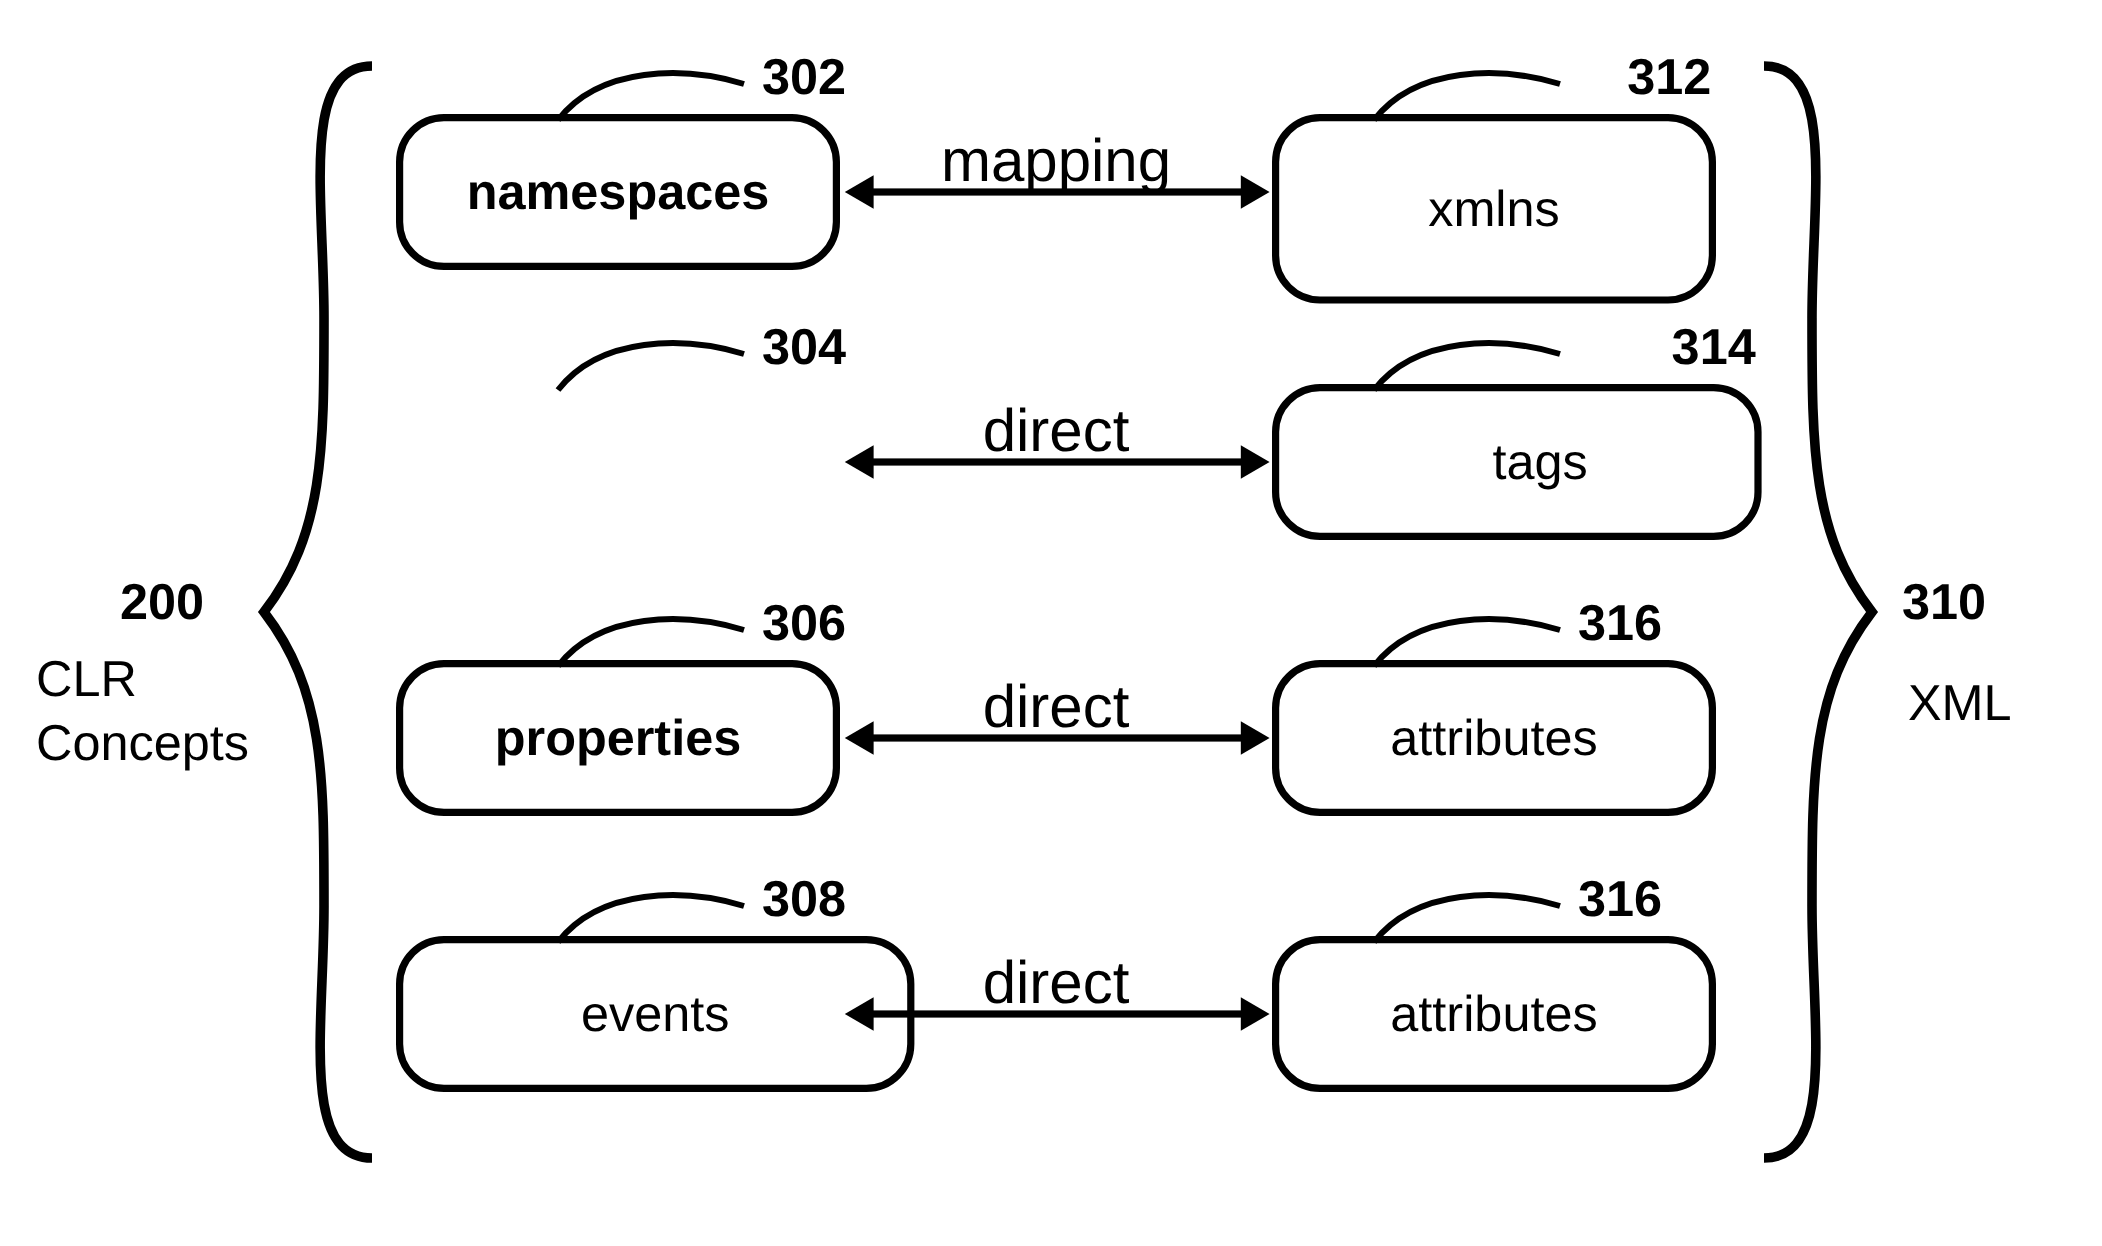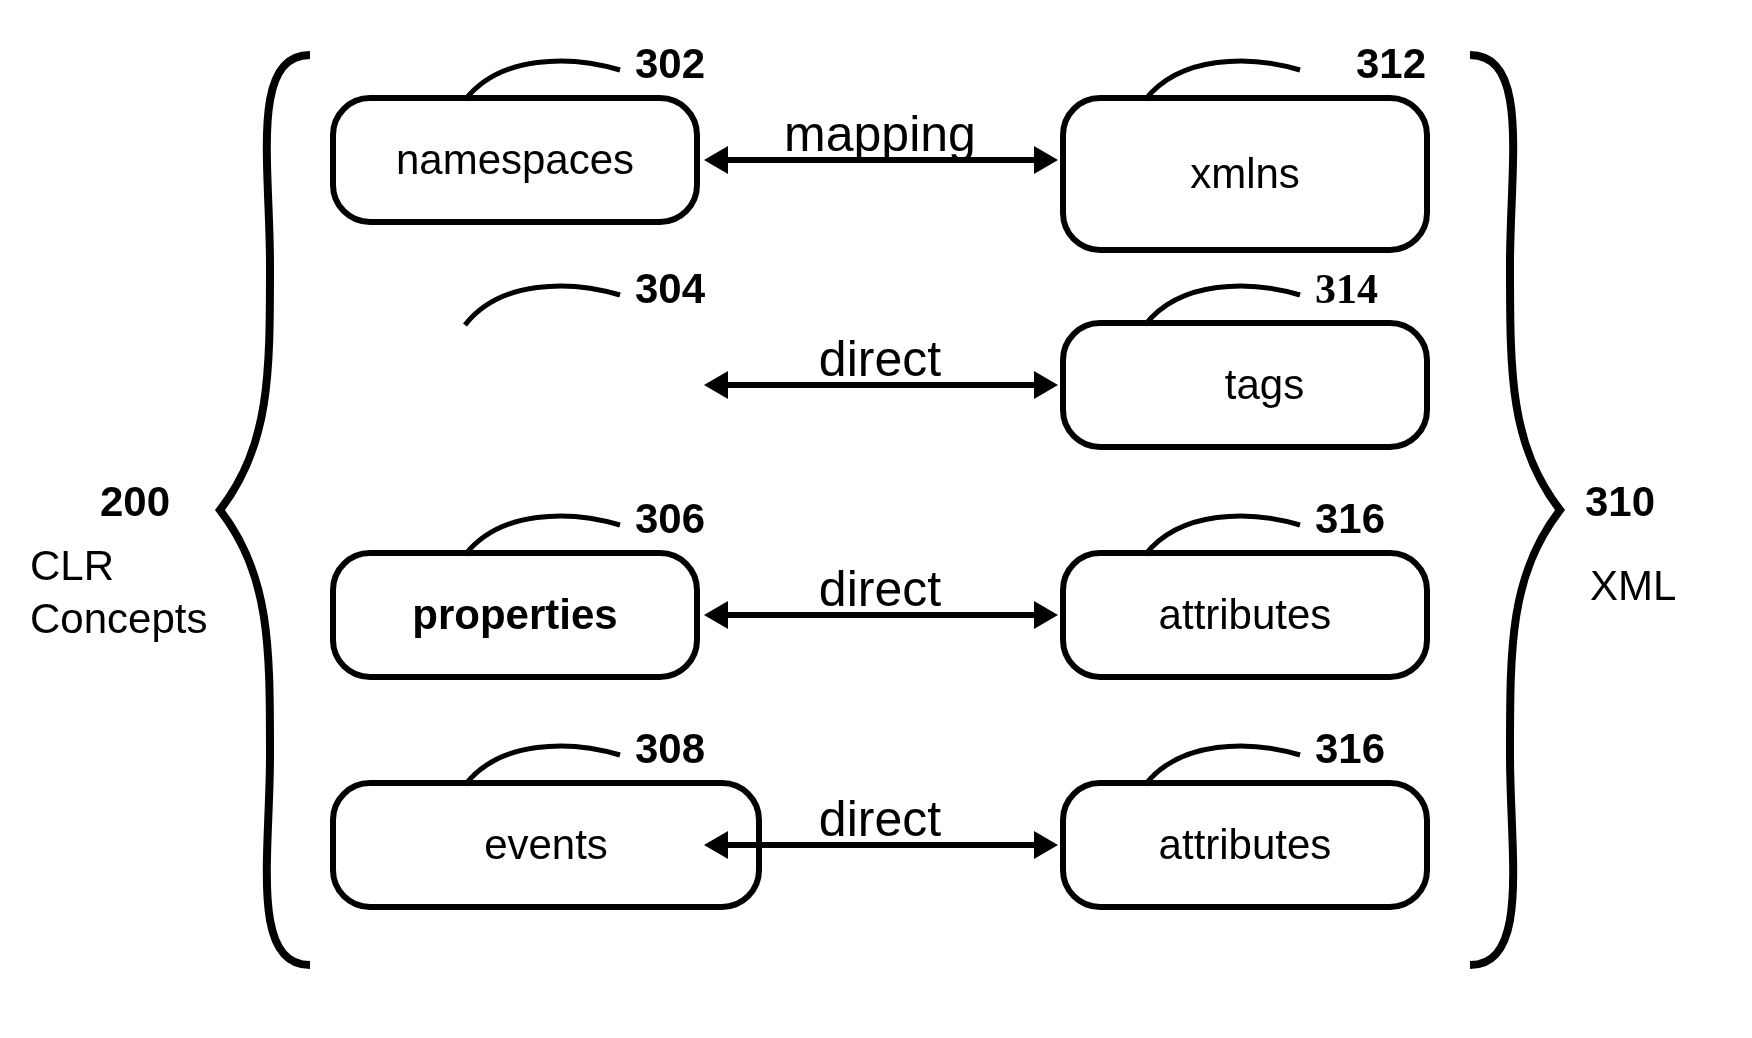--- a/index.html
+++ b/index.html
@@ -94,21 +94,21 @@
 
   <div class="ref-label" style="left:100px; top:478px;">200</div>
   <div class="side-label" style="left:30px; top:540px; width:220px;">
     <span>CLR</span><br>
     <span>Concepts</span>
   </div>
 
   <div class="ref-label" style="left:1585px; top:478px;">310</div>
   <div class="side-label" style="left:1590px; top:560px; width:140px;">XML</div>
 
-  <div class="node" style="left:330px; top:95px; width:370px; height:130px;">
+  <div class="node" style="left:330px; top:95px; width:370px; height:130px;font-weight:bold;">
     <span>namespaces</span>
   </div>
   <svg class="callout" style="left:460px; top:45px;" width="170" height="60" viewBox="0 0 170 60">
     <path d="M5,55 C40,10 110,10 160,25" fill="none" stroke="#000" stroke-width="5"></path>
   </svg>
   <div class="ref-label" style="left:635px; top:40px;">302</div>
 
   <div class="node" style="left:1060px; top:95px; width:370px; height:158px;">
     <span>xmlns</span>
   </div>
@@ -120,27 +120,27 @@
   <div class="edge-label" style="left:770px; top:105px;">mapping</div>
   <div class="arrow-line" style="left:726px; top:157px; width:310px;"></div>
   <div class="arrow-head-left" style="left:704px; top:146px;"></div>
   <div class="arrow-head-right" style="left:1034px; top:146px;"></div>
 
   <svg class="callout" style="left:460px; top:270px;" width="170" height="60" viewBox="0 0 170 60">
     <path d="M5,55 C40,10 110,10 160,25" fill="none" stroke="#000" stroke-width="5"></path>
   </svg>
   <div class="ref-label" style="left:635px; top:265px;">304</div>
 
-  <div class="node" style="left:1060px; top:320px; width:370px; height:130px;padding-left:39px;">
+  <div class="node" style="left:1060px; top:320px; width:408px; height:130px;padding-left:39px;">
     <span>tags</span>
   </div>
   <svg class="callout" style="left:1140px; top:270px;" width="170" height="60" viewBox="0 0 170 60">
     <path d="M5,55 C40,10 110,10 160,25" fill="none" stroke="#000" stroke-width="5"></path>
   </svg>
-  <div class="ref-label" style="left:1315px; top:265px;font-family:Liberation Serif, serif;">314</div>
+  <div class="ref-label" style="left:1393px; top:265px;">314</div>
 
   <div class="edge-label" style="left:770px; top:330px;">direct</div>
   <div class="arrow-line" style="left:726px; top:382px; width:310px;"></div>
   <div class="arrow-head-left" style="left:704px; top:371px;"></div>
   <div class="arrow-head-right" style="left:1034px; top:371px;"></div>
 
   <div class="node" style="left:330px; top:550px; width:370px; height:130px;font-weight:bold;">
     <span>properties</span>
   </div>
   <svg class="callout" style="left:460px; top:500px;" width="170" height="60" viewBox="0 0 170 60">

